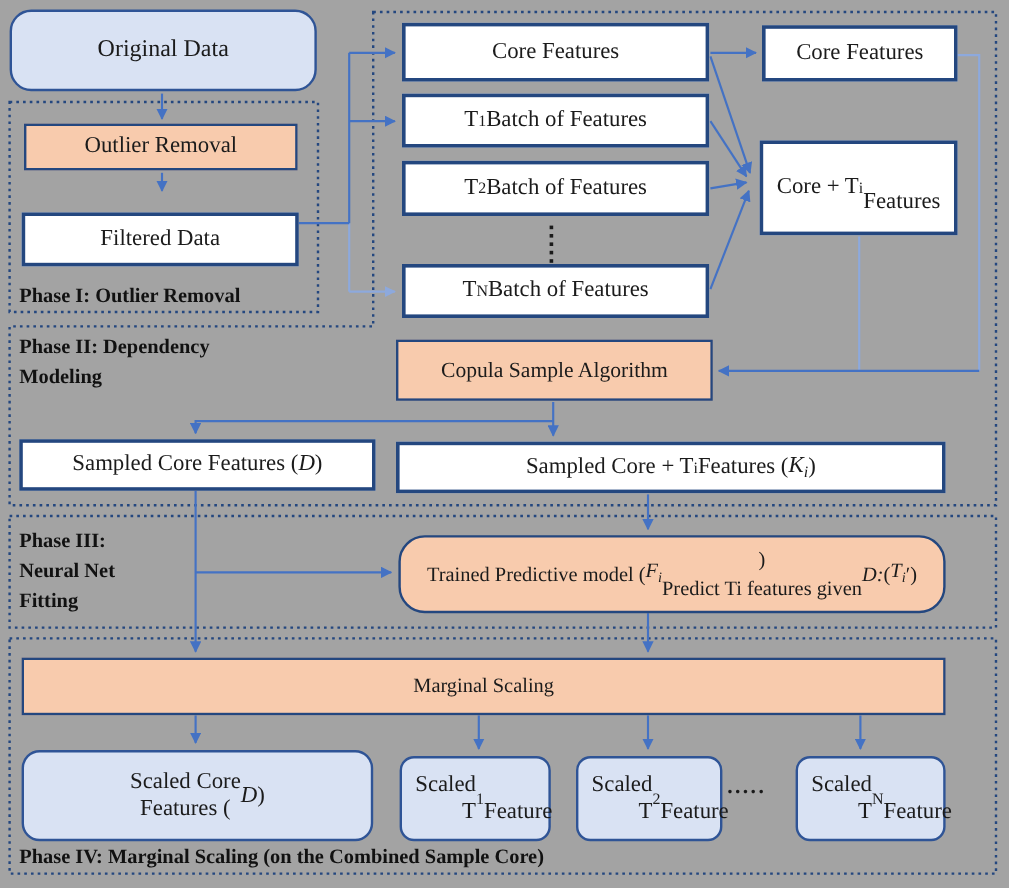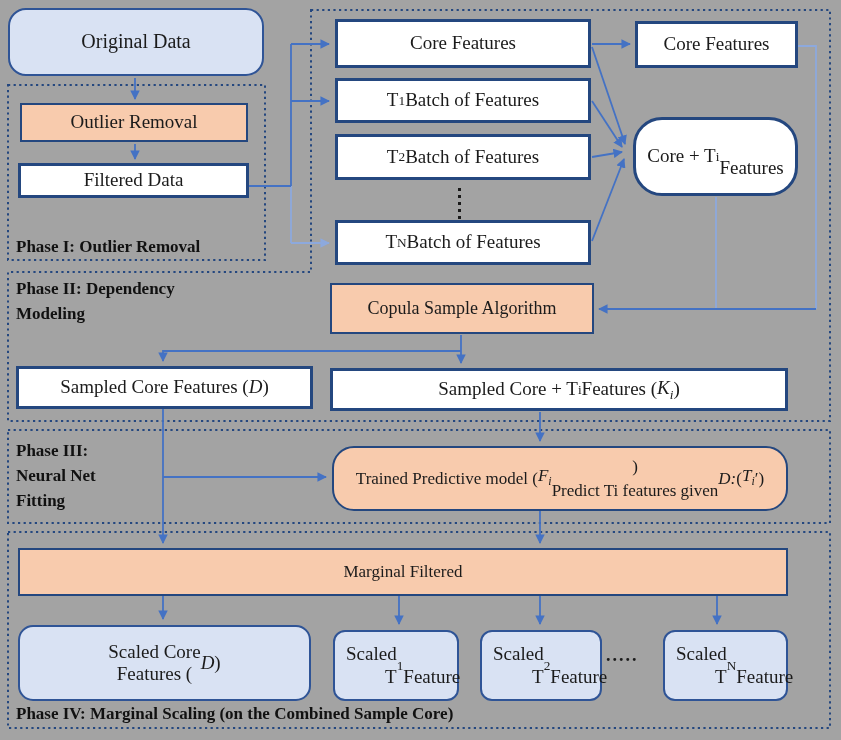--- a/index.html
+++ b/index.html
@@ -77,47 +77,47 @@
       <path d="M540 511 V543" marker-end="url(#ah)"></path>
       <path d="M163 596 V619" marker-end="url(#ah)"></path>
       <path d="M399 596 V624" marker-end="url(#ah)"></path>
       <path d="M540 596 V624" marker-end="url(#ah)"></path>
       <path d="M717 596 V624" marker-end="url(#ah)"></path>
     </g>
   </svg>
 
   <div class="box rounded" style="left:8px;top:8px;width:256px;height:68px;font-size:20px;border-radius:18px;">Original Data</div>
   <div class="box orange" style="left:20px;top:103px;width:228px;height:39px;">Outlier Removal</div>
-  <div class="box" style="left:18px;top:163px;width:231px;height:35px;">Filtered Data</div>
+  <div class="box" style="left:18px;top:177px;width:231px;height:45px;">Filtered Data</div>
   <div class="label" style="left:16px;top:234px;">Phase I: Outlier Removal</div>
 
   <div class="box" style="left:335px;top:19px;width:256px;height:49px;">Core Features</div>
   <div class="box" style="left:335px;top:78px;width:256px;height:45px;">T<sub>1</sub> Batch of Features</div>
   <div class="box" style="left:335px;top:134px;width:256px;height:46px;">T<sub>2</sub> Batch of Features</div>
   <div class="vdots" style="left:458px;top:186px;">
     <span></span>
       <span></span>
       <span></span>
       <span></span>
       <span></span>
   </div>
   <div class="box" style="left:335px;top:220px;width:256px;height:45px;">T<sub>N</sub> Batch of Features</div>
 
   <div class="box" style="left:635px;top:21px;width:163px;height:47px;">Core Features</div>
-  <div class="box" style="left:633px;top:117px;width:165px;height:79px;border-radius:29px;">Core + T<sub>i</sub><br>Features</div>
+  <div class="box" style="left:633px;top:117px;width:165px;height:79px;">Core + T<sub>i</sub><br>Features</div>
 
   <div class="label" style="left:16px;top:276px;">Phase II: Dependency<br>Modeling</div>
   <div class="box orange" style="left:330px;top:283px;width:264px;height:51px;font-size:18px;">Copula Sample Algorithm</div>
   <div class="box" style="left:16px;top:366px;width:297px;height:43px;">Sampled Core Features (<i>D</i>)</div>
   <div class="box" style="left:330px;top:368px;width:458px;height:43px;">Sampled Core + T<sub>i</sub> Features (<i>K<sub>i</sub></i>)</div>
 
   <div class="label" style="left:16px;top:438px;">Phase III:<br>Neural Net<br>Fitting</div>
   <div class="box orange" style="left:332px;top:446px;width:456px;height:65px;font-size:17px;line-height:24px;border-radius:22px;">Trained Predictive model (<i>F<sub>i</sub></i>)<br>Predict Ti features given <i>D:</i> (<i>T<sub>i</sub></i>′)</div>
 
-  <div class="box orange" style="left:18px;top:548px;width:770px;height:48px;font-size:17px;">Marginal Filtered</div>
+  <div class="box orange" style="left:18px;top:548px;width:770px;height:48px;font-size:17px;">Marginal Scaling</div>
   <div class="box rounded" style="left:18px;top:625px;width:293px;height:76px;">Scaled Core<br>Features (<i>D</i>)</div>
   <div class="box rounded leftalign" style="left:333px;top:630px;width:126px;height:71px;border-radius:12px;">Scaled T<sub>1</sub><br>Feature</div>
   <div class="box rounded leftalign" style="left:480px;top:630px;width:122px;height:71px;border-radius:12px;">Scaled T<sub>2</sub><br>Feature</div>
   <div class="hdots" style="left:606px;top:645px;">.....</div>
   <div class="box rounded leftalign" style="left:663px;top:630px;width:125px;height:71px;border-radius:12px;">Scaled T<sub>N</sub><br>Feature</div>
   <div class="label" style="left:16px;top:701px;">Phase IV: Marginal Scaling (on the Combined Sample Core)</div>
 
 </div>
 
 </body></html>

